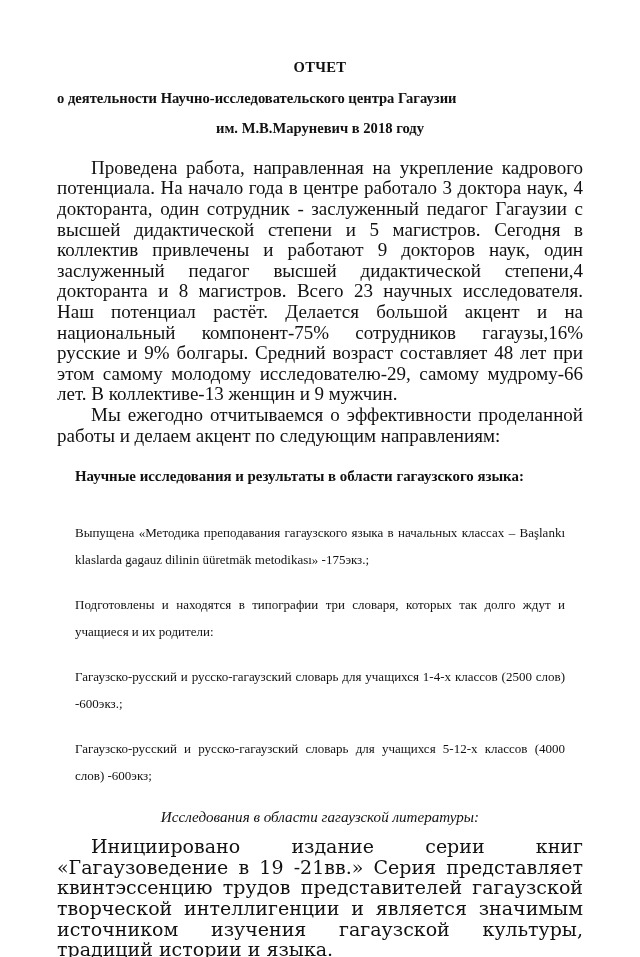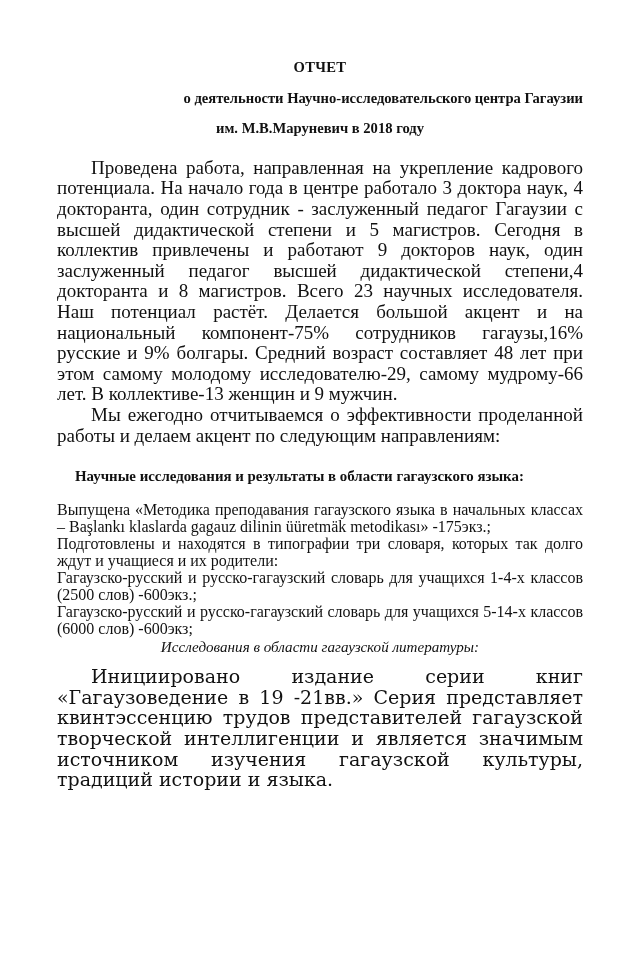--- a/index.html
+++ b/index.html
@@ -36,21 +36,21 @@
   
   .doc-title {
     text-align: center;
     font-weight: bold;
     font-size: 14.6px;
     line-height: 1.0;
     letter-spacing: 0.3px;
     margin: 0 0 16px 0;
   }
   .doc-subtitle {
-    text-align: right;
+    text-align: left;
     font-weight: bold;
     font-size: 14.6px;
     line-height: 1.0;
     margin: 0 0 16px 0;
   }
   .doc-subtitle2 {
     text-align: center;
     font-weight: bold;
     font-size: 14.6px;
     line-height: 1.0;
@@ -60,23 +60,23 @@
   
   p.body {
     margin: 0;
     font-size: 19px;
     line-height: 20.6px;
     text-align: justify;
     text-indent: 34px;
     hyphens: none;
   }
   p.just-noindent {
-    margin: 0;
-    font-size: 16px;
-    line-height: 17px;
+    margin: 18px;
+    font-size: 13px;
+    line-height: 27px;
     text-align: justify;
     text-indent: 0;
   }
 
   
   .section-bold {
     margin: 20px 0 0 0;
     padding-left: 18px;
     font-weight: bold;
     font-size: 14.9px;
@@ -126,21 +126,21 @@
 
     <div class="gap-md"></div>
 
 
     <p class="just-noindent">Выпущена «Методика преподавания гагаузского языка в начальных классах – Başlankı klaslarda gagauz dilinin üüretmäk metodikası» -175экз.;</p>
 
     <p class="just-noindent">Подготовлены и находятся в типографии три словаря, которых так долго ждут и учащиеся и их родители:</p>
 
     <p class="just-noindent">Гагаузско-русский и русско-гагаузский словарь для учащихся 1-4-х классов (2500 слов) -600экз.;</p>
 
-    <p class="just-noindent">Гагаузско-русский и русско-гагаузский словарь для учащихся 5-14-х классов (6000 слов) -600экз;</p>
+    <p class="just-noindent">Гагаузско-русский и русско-гагаузский словарь для учащихся 5-12-х классов (4000 слов) -600экз;</p>
 
     <div class="section-italic">Исследования в области гагаузской литературы:</div>
 
     <div class="gap-sm"></div>
 
     <p class="body alt-face alt-face-indent">Инициировано издание серии книг «Гагаузоведение в 19 -21вв.» Серия представляет квинтэссенцию трудов представителей гагаузской творческой интеллигенции и является значимым источником изучения гагаузской культуры, традиций истории и языка.</p>
 
     <div class="gap-md"></div>
 
 

